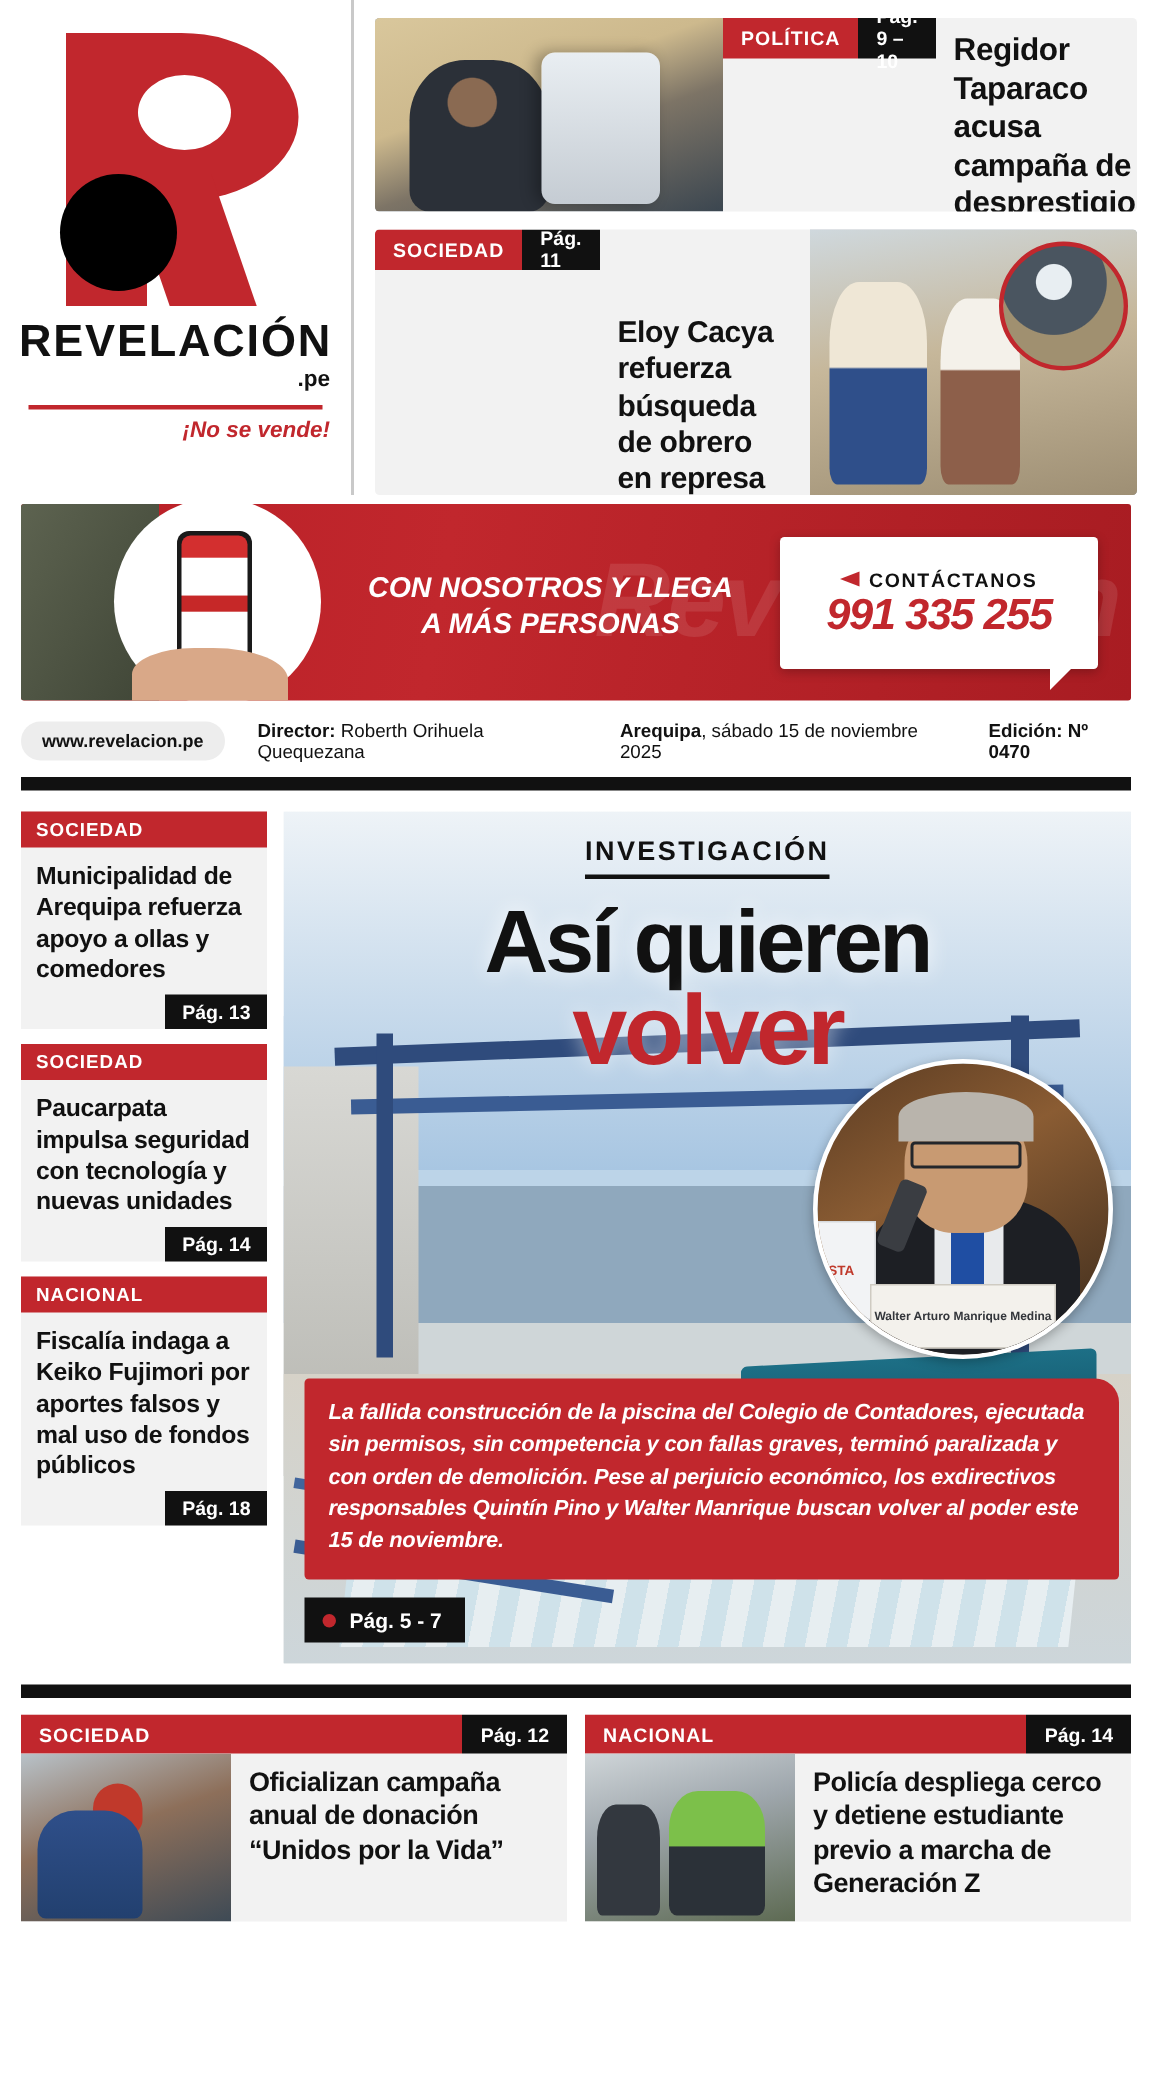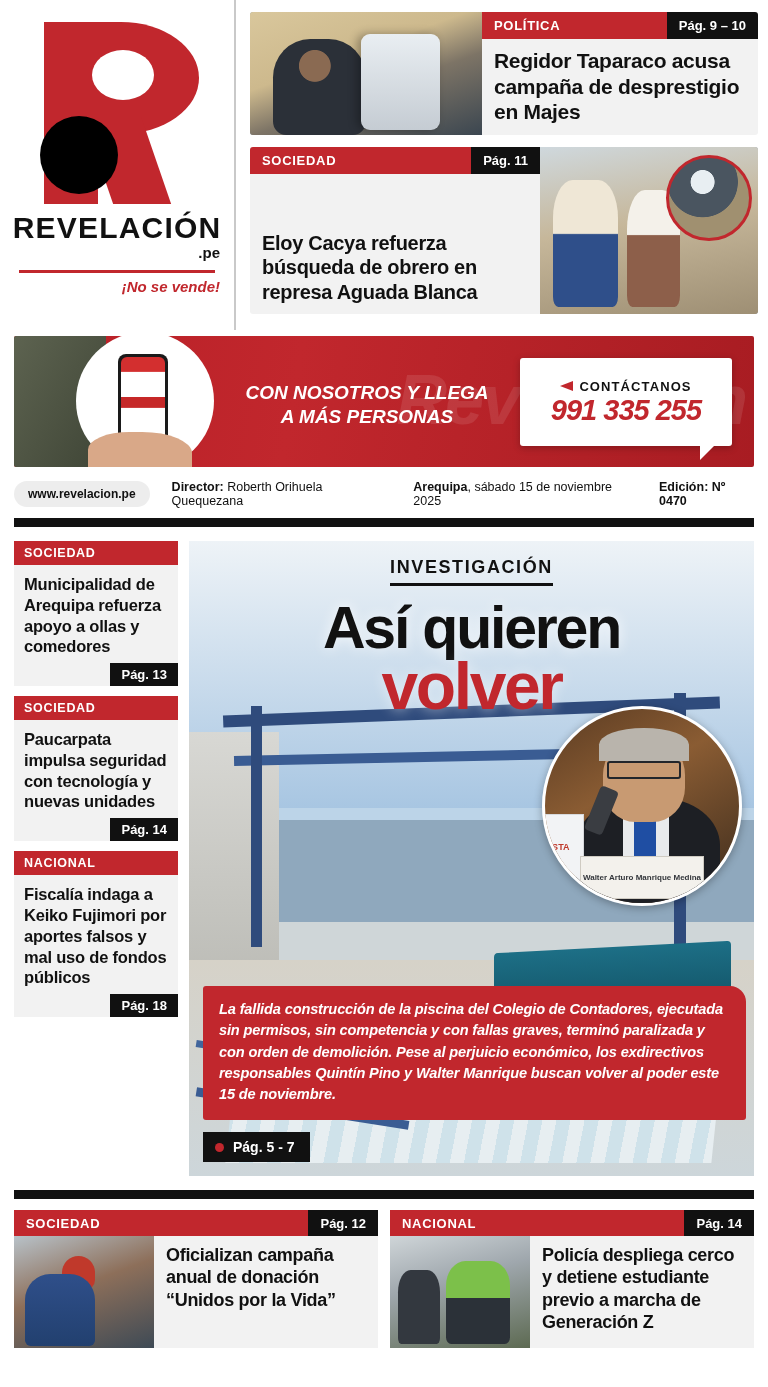--- a/index.html
+++ b/index.html
@@ -62,21 +62,21 @@
   
   .head-stories { width:532px; display:flex; flex-direction:column;
                   padding:12px 10px 0 14px; gap:12px; }
 
   .hs-card { display:flex; background:#F2F2F2; overflow:hidden;
              border-radius:3px; }
   .hs-card.rev { flex-direction:row-reverse; }
   .hs-photo { flex:0 0 232px; background:#9aa6b2; position:relative;
               overflow:hidden; }
   .hs-photo.small { flex:0 0 218px; }
-  .hs-body { flex:1; display:flex; flex-direction:column; }
+  .hs-body { flex:1; display:flex; flex-direction:row; }
   .tagrow { display:flex; height:27px; }
   .tag { background:#C1272D; color:#fff; font-size:13px; font-weight:bold;
          letter-spacing:.7px; display:flex; align-items:center;
          padding:0 12px; flex:1; }
   .pag { background:#111; color:#fff; font-size:13px; font-weight:bold;
          display:flex; align-items:center; padding:0 12px; }
   .hs-title { font-size:21px; font-weight:bold; line-height:1.22;
               padding:9px 12px 10px 12px; letter-spacing:-.3px; }
   .hs-title.sm { font-size:20px;margin-top:48px; }
 
@@ -157,21 +157,21 @@
   .side-card { background:#F2F2F2; }
   .side-tag { background:#C1272D; color:#fff; font-size:12.5px;
     font-weight:bold; letter-spacing:.7px; padding:5px 10px; }
   .side-title { font-size:16.5px; font-weight:bold; line-height:1.26;
     padding:9px 10px 6px 10px; letter-spacing:-.2px; }
   .side-pag { display:flex; justify-content:flex-end; }
   .side-pag span { background:#111; color:#fff; font-size:13px;
     font-weight:bold; padding:4px 11px; }
 
   
-  .lead { flex:1; position:relative; height:635px; overflow:hidden; }
+  .lead { flex:1; position:relative; height:568px; overflow:hidden; }
   .lead-photo { position:absolute; inset:0;
     background:linear-gradient(180deg,#f4f6f8 0 24%,#bcd4e8 24% 44%,#8fa8bd 44% 60%,#cfd6d8 60% 100%); }
   .lead-photo .sky { position:absolute; left:0; top:0; right:0; height:42%;
     background:linear-gradient(180deg,#eef3f7,#a8c6e2); }
   .lead-photo .wallL { position:absolute; left:0; top:30%; width:16%;
     height:48%; background:linear-gradient(180deg,#d8d8d4,#b6b6b0); }
   .lead-photo .deck { position:absolute; left:0; bottom:0; right:0;
     height:34%; background:linear-gradient(180deg,#d6d2c8,#cdd6da); }
   .lead-photo .pool { position:absolute; left:8%; bottom:2%; right:6%;
     height:26%; background:repeating-linear-gradient(95deg,#cfe2ea 0 14px,#e7eef1 14px 28px);

